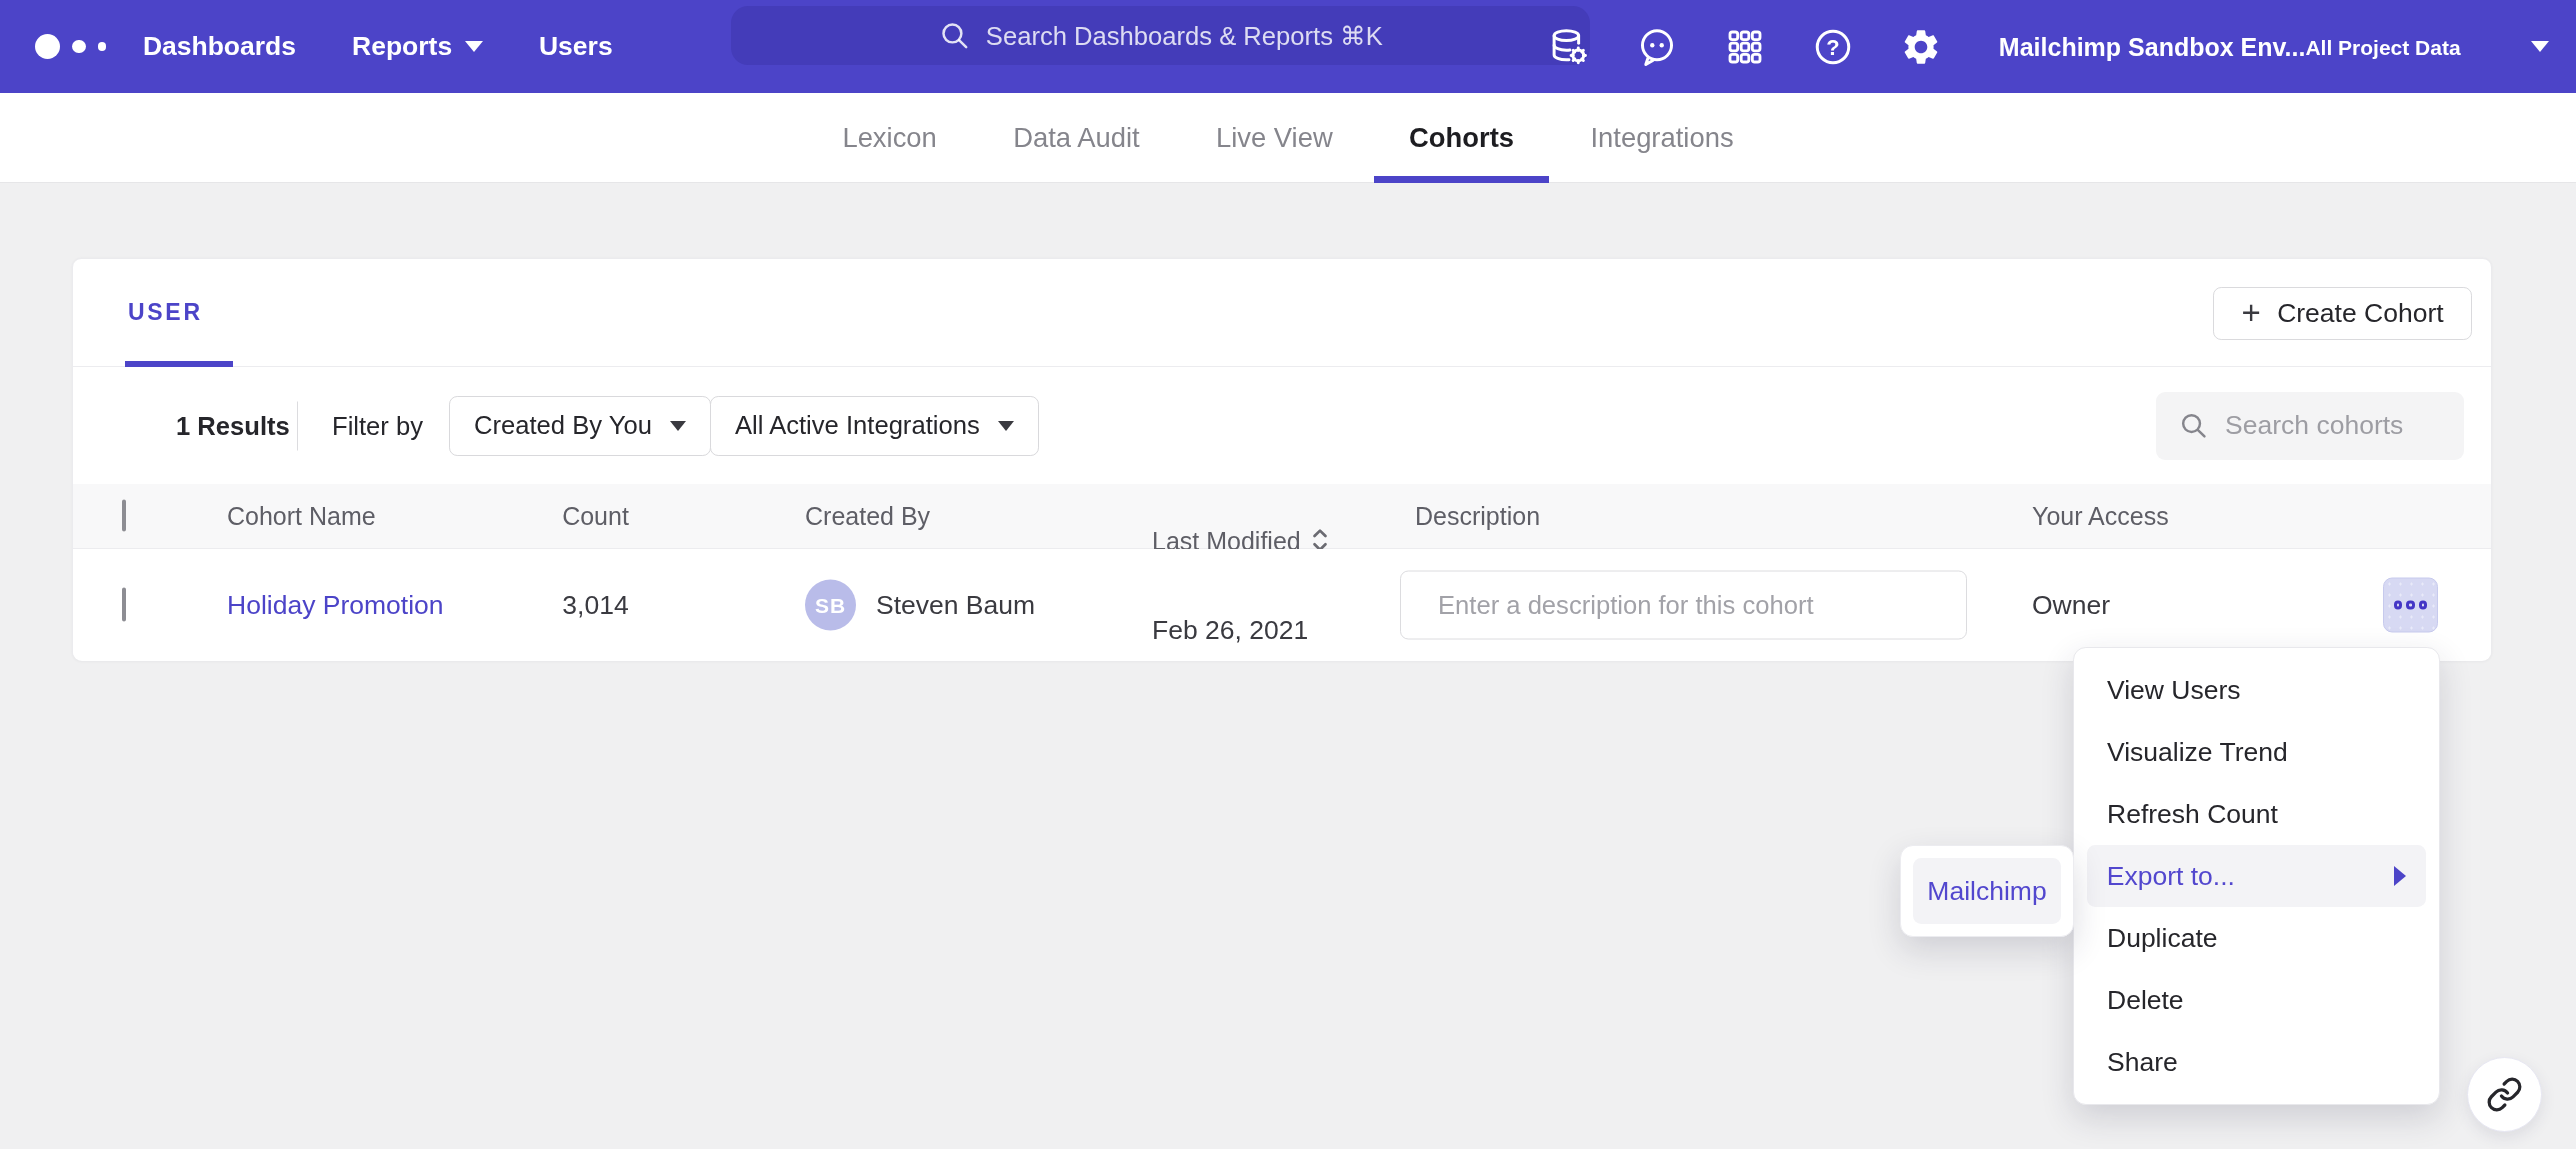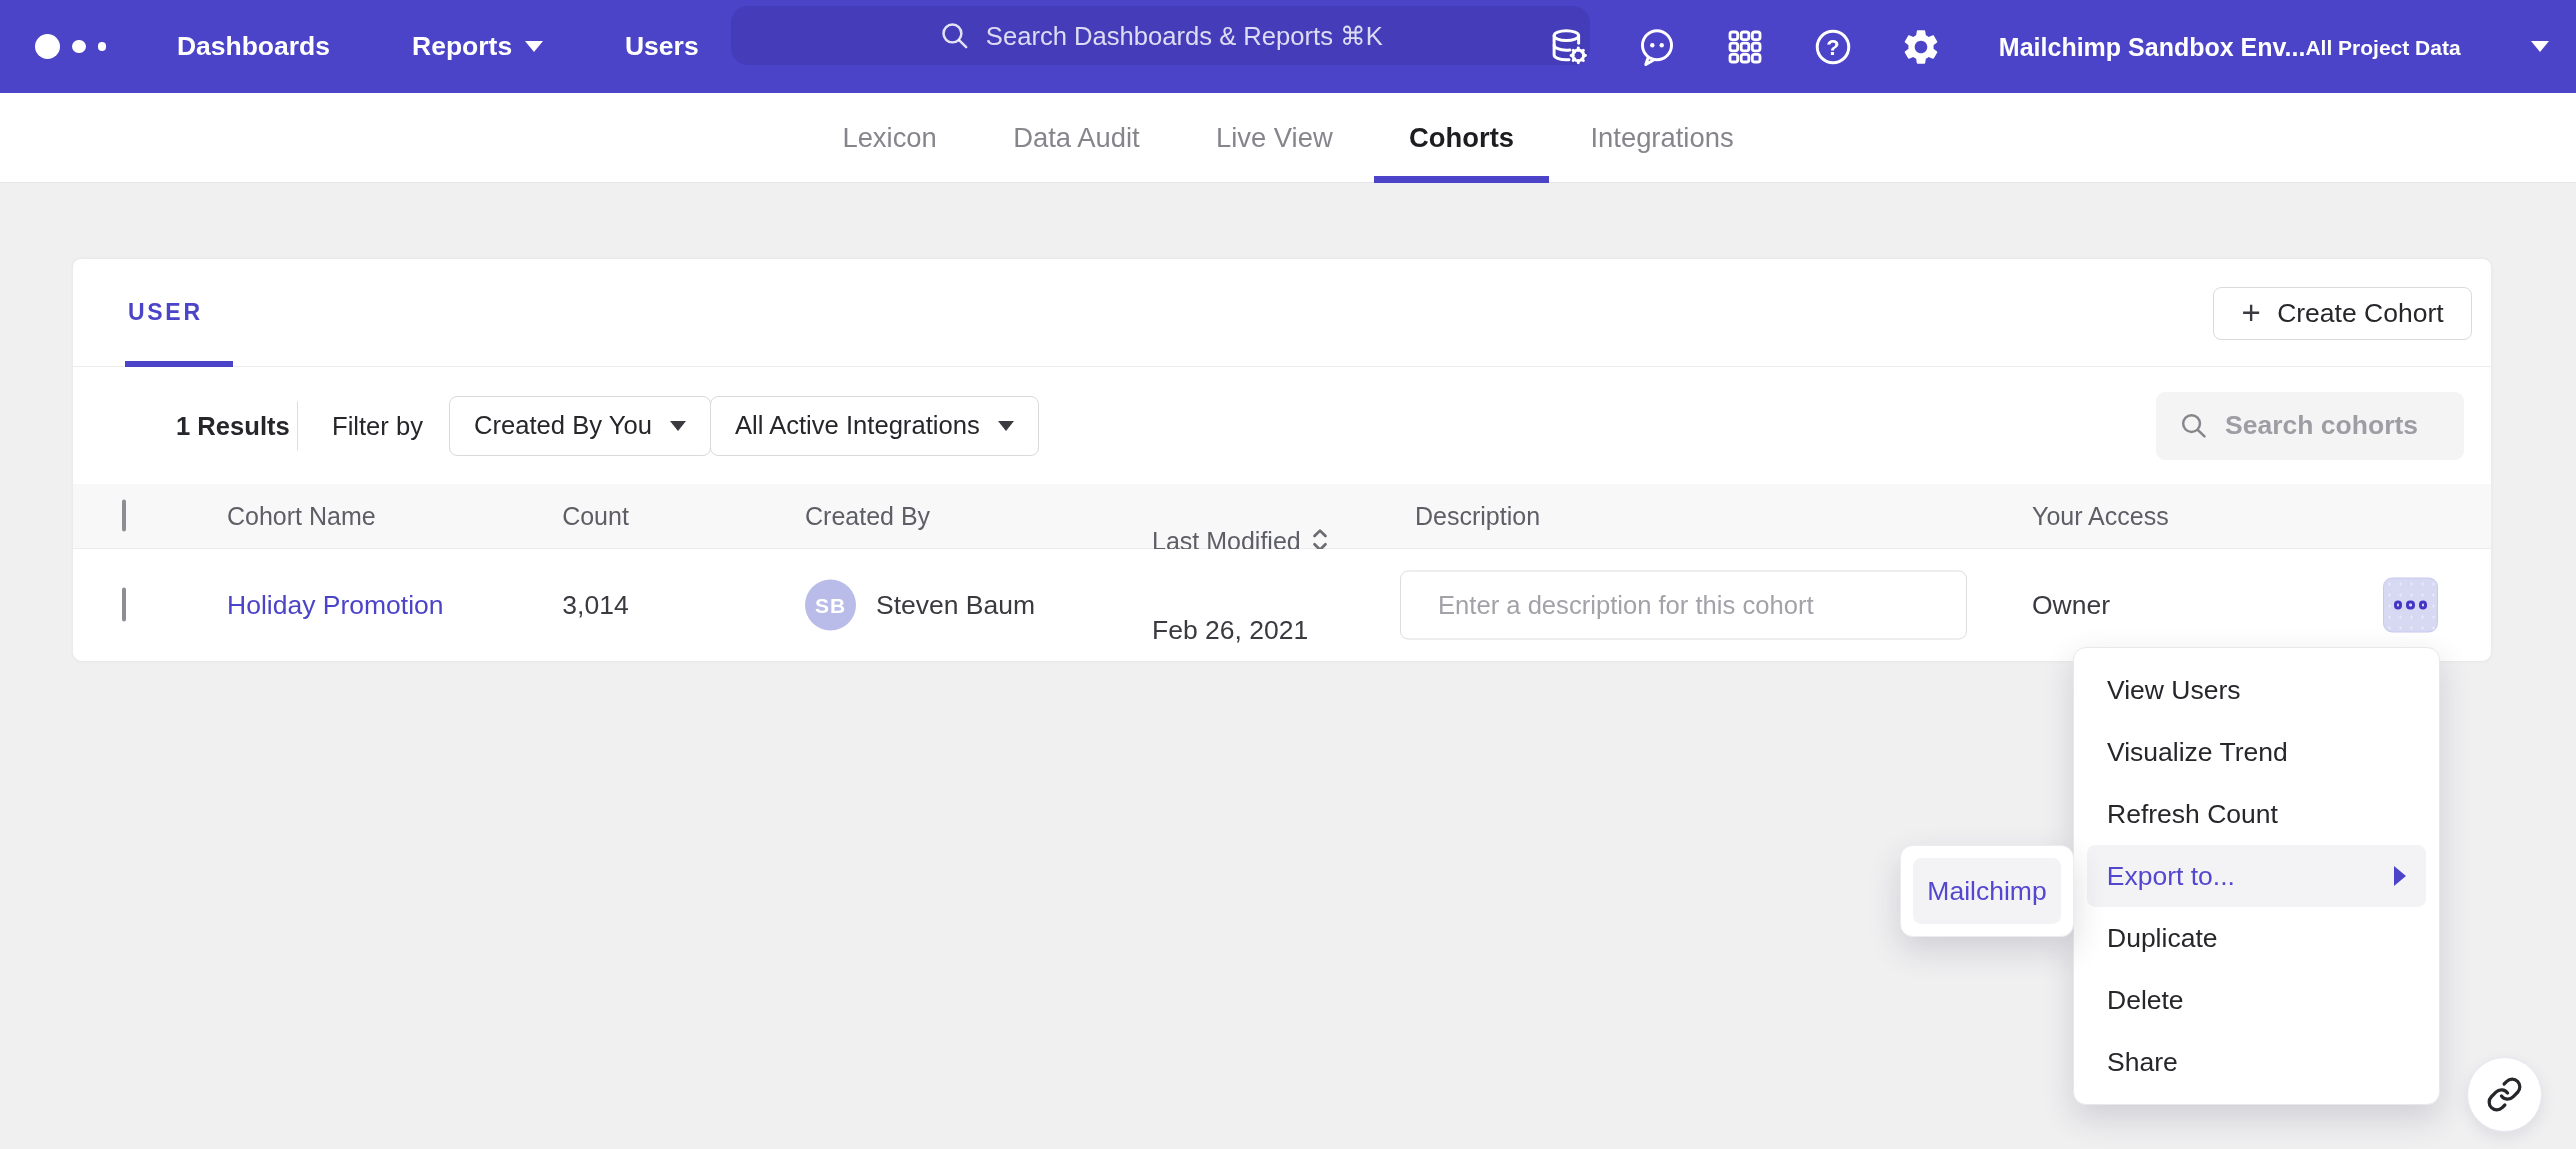--- a/index.html
+++ b/index.html
@@ -11,21 +11,21 @@
   }
   
   .topnav {
     position:absolute; left:0; top:0; width:2576px; height:93px;
     background:#4c44c8; display:flex; align-items:center;
   }
   .logo { display:flex; align-items:center; margin-left:35px; gap:12px; }
   .logo .d1{ width:25px;height:25px;border-radius:50%;background:#fff;}
   .logo .d2{ width:13.7px;height:13.7px;border-radius:50%;background:#fff;}
   .logo .d3{ width:8.2px;height:8.2px;border-radius:50%;background:#fff;}
-  .nav-items { display:flex; align-items:center; margin-left:71px; gap:82px; }
+  .nav-items { display:flex; align-items:center; margin-left:37px; gap:56px; }
   .nav-link { color:#fff; font-size:26.5px; font-weight:600; display:flex; align-items:center; gap:12.8px; cursor:pointer; }
   .caret-down-w { width:0;height:0;border-left:9.1px solid transparent;border-right:9.1px solid transparent;border-top:11px solid #fff; }
   .nav-search {
     position:absolute; left:731px; top:6.4px; width:859px; height:59px;
     background:#443cb9; border-radius:17px; display:flex; align-items:center; justify-content:center;
     gap:14.6px; color:rgba(255,255,255,0.82); font-size:25.6px; cursor:text;
   }
   .nav-right { position:absolute; right:27.4px; top:0; height:93px; display:flex; align-items:center; gap:46px; }
   .nav-icon { width:42px; height:42px; display:flex; align-items:center; justify-content:center; cursor:pointer; }
   .project { display:flex; margin-left:11px; line-height:1.2; }
@@ -65,21 +65,21 @@
     border:0.9px solid #d9d9dc; border-radius:8.2px; background:#fff;
     display:flex; align-items:center; gap:18.3px; font-size:25.6px; color:#26262b; cursor:pointer;
   }
   .dd1 { left:376px; }
   .dd2 { left:637px; }
   .caret-down-d { width:0;height:0;border-left:8.2px solid transparent;border-right:8.2px solid transparent;border-top:10px solid #3a3a40; }
   .cohort-search {
     position:absolute; right:27.4px; top:50%; transform:translateY(-50%); width:308px; height:68px;
     background:#f4f4f5; border-radius:9.1px; display:flex; align-items:center; padding:0 22px; gap:16.5px; cursor:text;
   }
-  .cohort-search input { border:none; outline:none; background:transparent; font-size:26.5px; color:#3a3a40; width:219px; font-family:"Liberation Sans",sans-serif;font-weight:bold; }
+  .cohort-search input { border:none; outline:none; background:transparent; font-size:26.5px; color:#3a3a40; width:219px; font-family:"Liberation Sans",sans-serif; }
   .cohort-search input::placeholder { color:#9d9da3; }
   
   .thead { position:relative; height:65px; background:#f8f8f9; border-bottom:0.9px solid #ececef; font-size:25px; color:#5e5e66; }
   .thead > div, .trow > div { position:absolute; top:50%; transform:translateY(-50%); }
   .col-check { left:49px; }
   .checkbox { width:31px; height:31px; border:2.7px solid #8d8d93; border-radius:7.3px; background:#fff; cursor:pointer; }
   .col-name  { left:154px; }
   .col-count { left:430px; width:185px; text-align:center; }
   .col-creator { left:732px; }
   .col-modified { left:1079px; display:flex; align-items:flex-start; gap:9.1px;margin-top:25px; }

